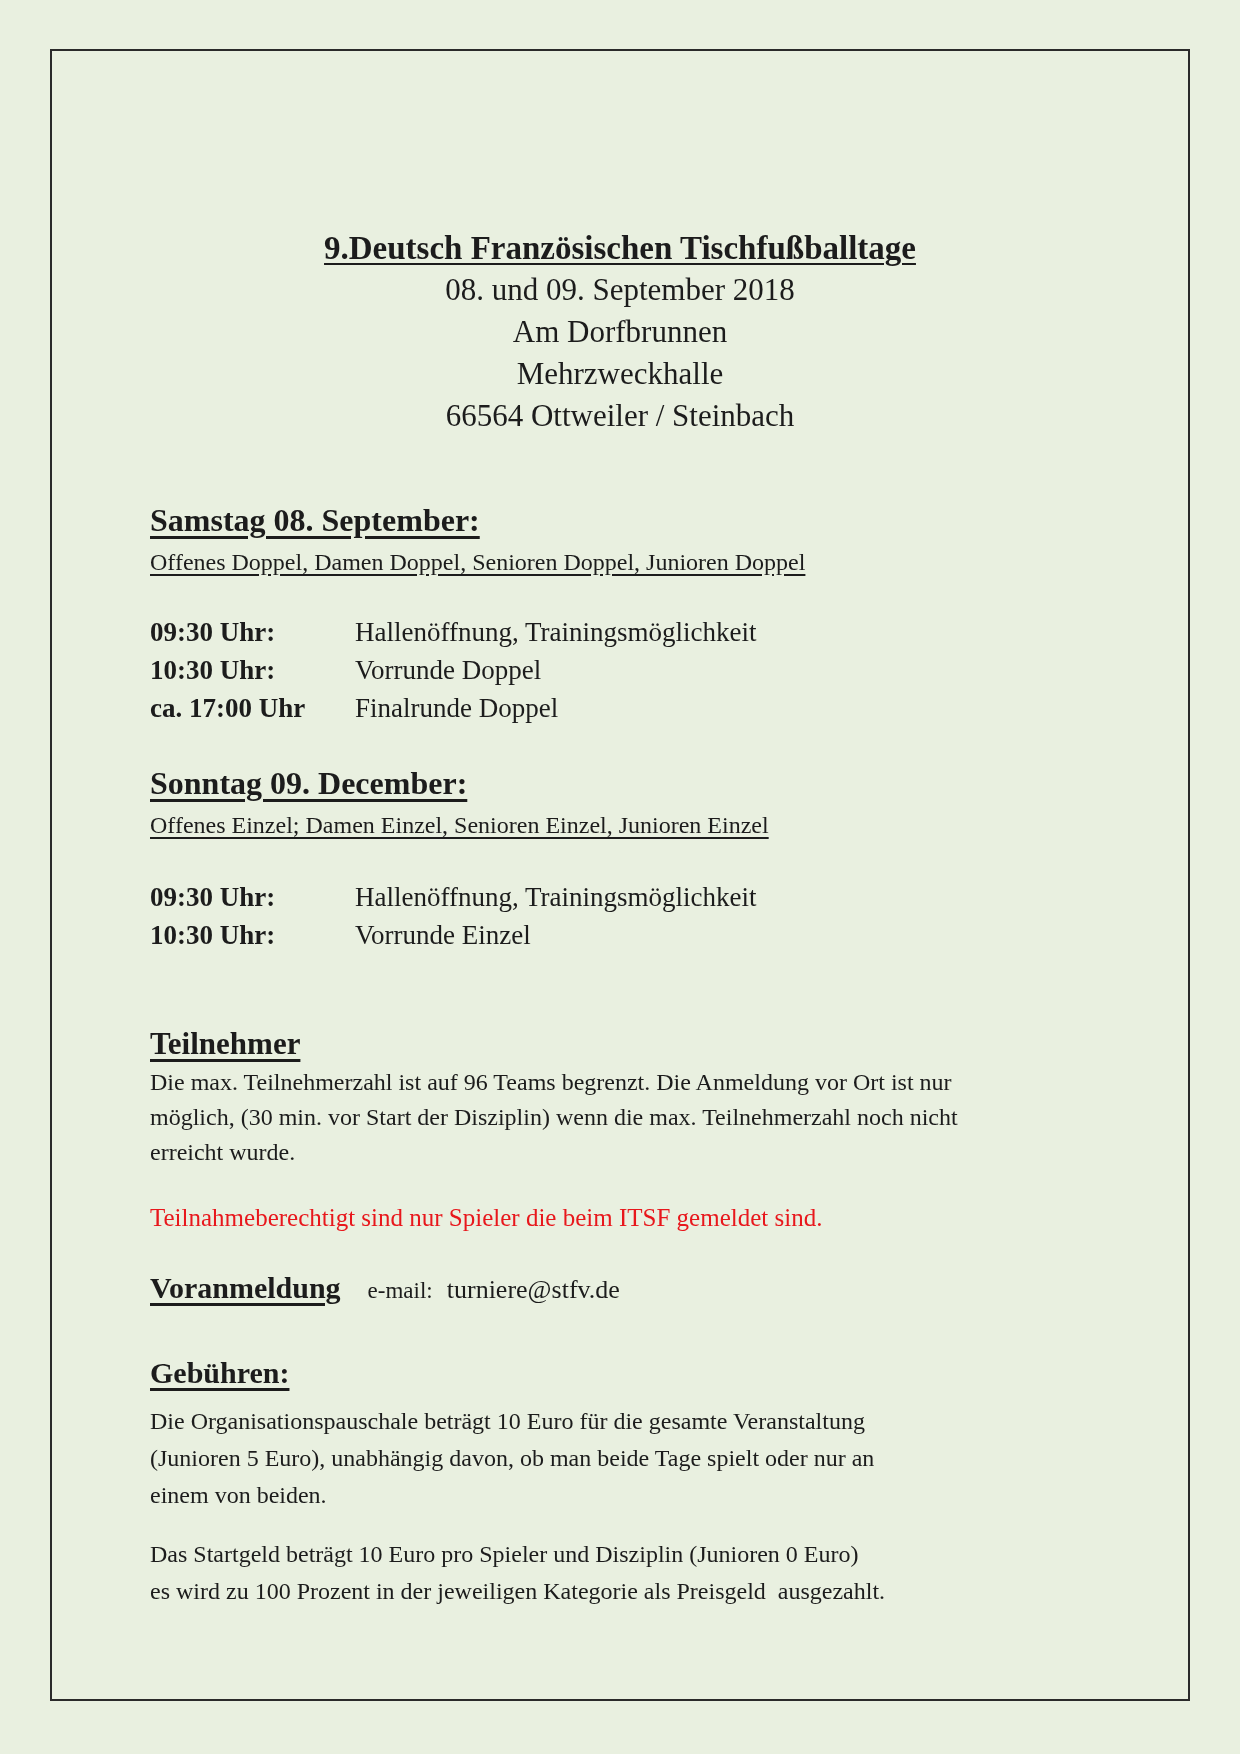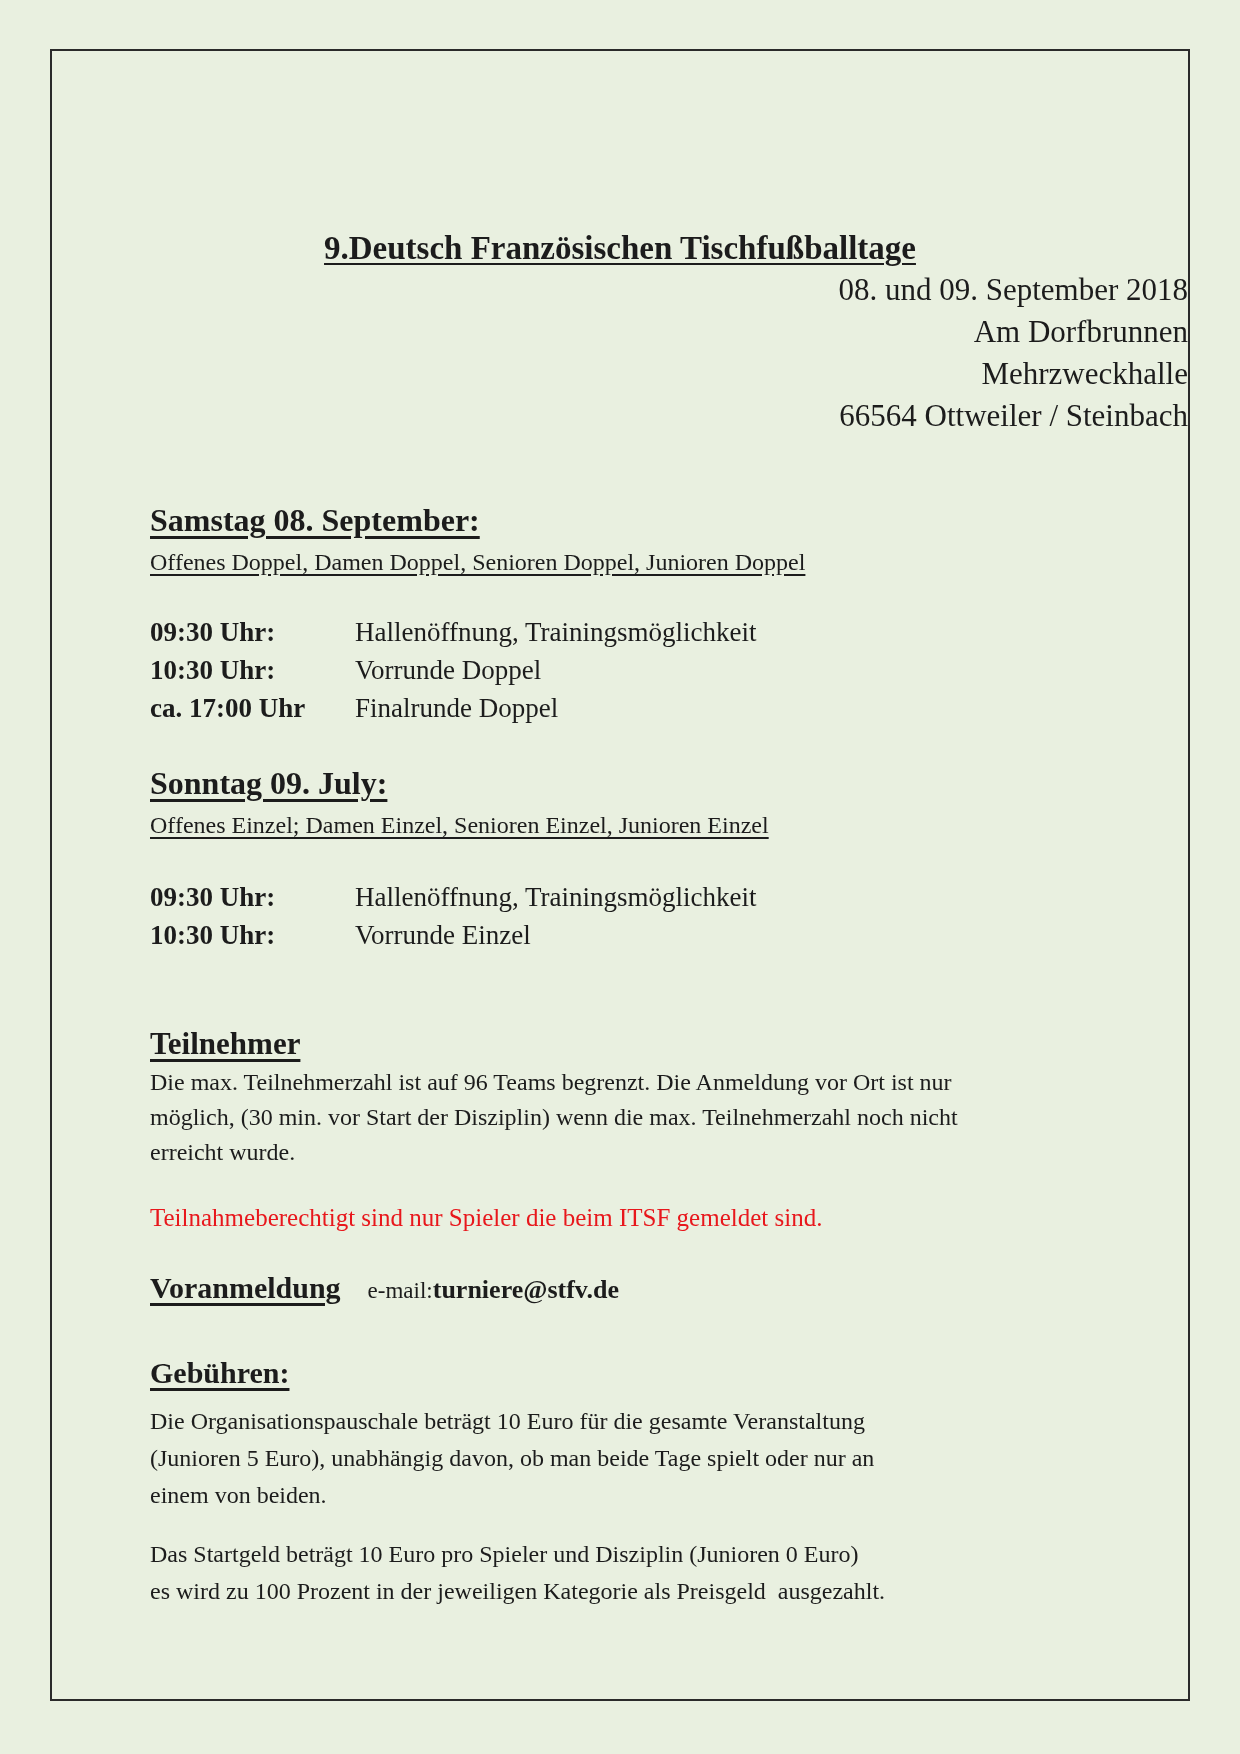--- a/index.html
+++ b/index.html
@@ -21,21 +21,21 @@
     border: 2px solid var(--border, #2a2a2a);
   }
   .block { position: absolute; left: 98px; right: 44px; }
 
   
   .doc-header { left: 0; right: 0; top: 176px; text-align: center; line-height: 42px; }
   .doc-title {
     font-size: 33px; font-weight: bold;
     text-decoration: underline; text-decoration-thickness: 2px; text-underline-offset: 4px;
   }
-  .hdr-line { font-size: 31px; text-align: right; }
+  .hdr-line { font-size: 31px; }
 
   
   .day-heading {
     font-size: 32px; font-weight: bold; line-height: 1.1;
     text-decoration: underline; text-decoration-thickness: 2.5px; text-underline-offset: 5px;
   }
   .disciplines {
     font-size: 24px; line-height: 1.1;
     text-decoration: underline; text-decoration-thickness: 1.5px; text-underline-offset: 4px;
   }
@@ -48,21 +48,21 @@
     text-decoration: underline; text-decoration-thickness: 2.5px; text-underline-offset: 5px;
   }
   .body-text { font-size: 24px; line-height: 35px; white-space: pre-line; }
   .notice { font-size: 25px; line-height: 1.2; color: var(--red, #e8171c); }
   .reg-line { display: flex; align-items: baseline; }
   .reg-heading {
     font-size: 30px; font-weight: bold;
     text-decoration: underline; text-decoration-thickness: 2.5px; text-underline-offset: 5px;
   }
   .reg-label { font-size: 23px; margin-left: 27px; }
-  .reg-email { font-size: 26px; font-weight: bold; }
+  .reg-email { font-size: 26px; font-weight: normal; margin-left: 14px; }
   .fees-text { font-size: 24px; line-height: 37px; white-space: pre-line; }
 </style>
 </head>
 <body>
 
 <div class="frame">
 
   <div class="block doc-header">
     <div class="doc-title">9.Deutsch Französischen Tischfußballtage</div>
     <div class="hdr-line">08. und 09. September 2018</div>
@@ -78,21 +78,21 @@
       <span class="time">09:30 Uhr:</span><span class="event">Hallenöffnung, Trainingsmöglichkeit</span>
     </div>
     <div>
       <span class="time">10:30 Uhr:</span><span class="event">Vorrunde Doppel</span>
     </div>
     <div>
       <span class="time">ca. 17:00 Uhr</span><span class="event">Finalrunde Doppel</span>
     </div>
   </div>
 
-  <div class="block day-heading" style="top:715px">Sonntag 09. July:</div>
+  <div class="block day-heading" style="top:715px">Sonntag 09. December:</div>
   <div class="block disciplines" style="top:761px">Offenes Einzel; Damen Einzel, Senioren Einzel, Junioren Einzel</div>
   <div class="block sched" style="top:827px">
     <div>
       <span class="time">09:30 Uhr:</span><span class="event">Hallenöffnung, Trainingsmöglichkeit</span>
     </div>
     <div>
       <span class="time">10:30 Uhr:</span><span class="event">Vorrunde Einzel</span>
     </div>
   </div>
 

